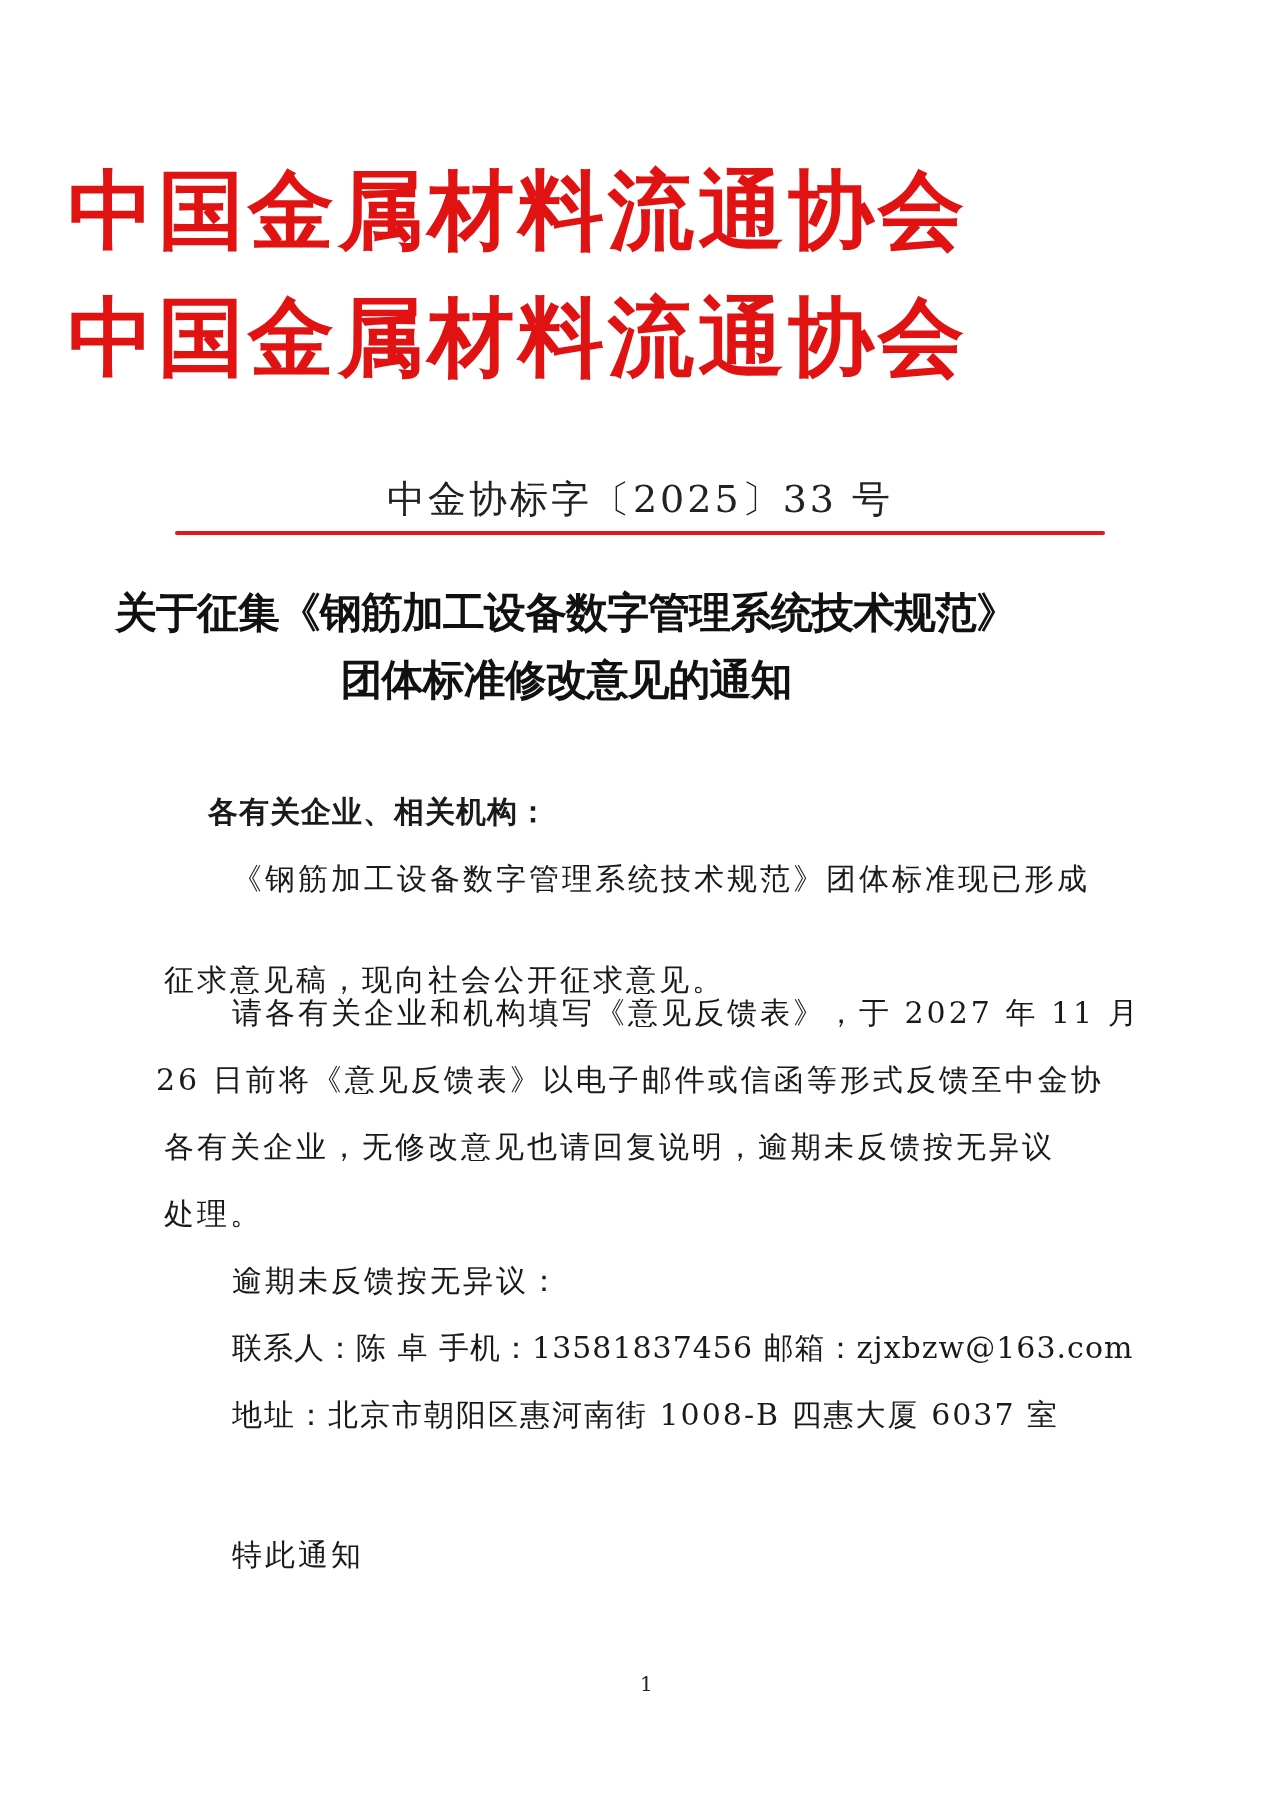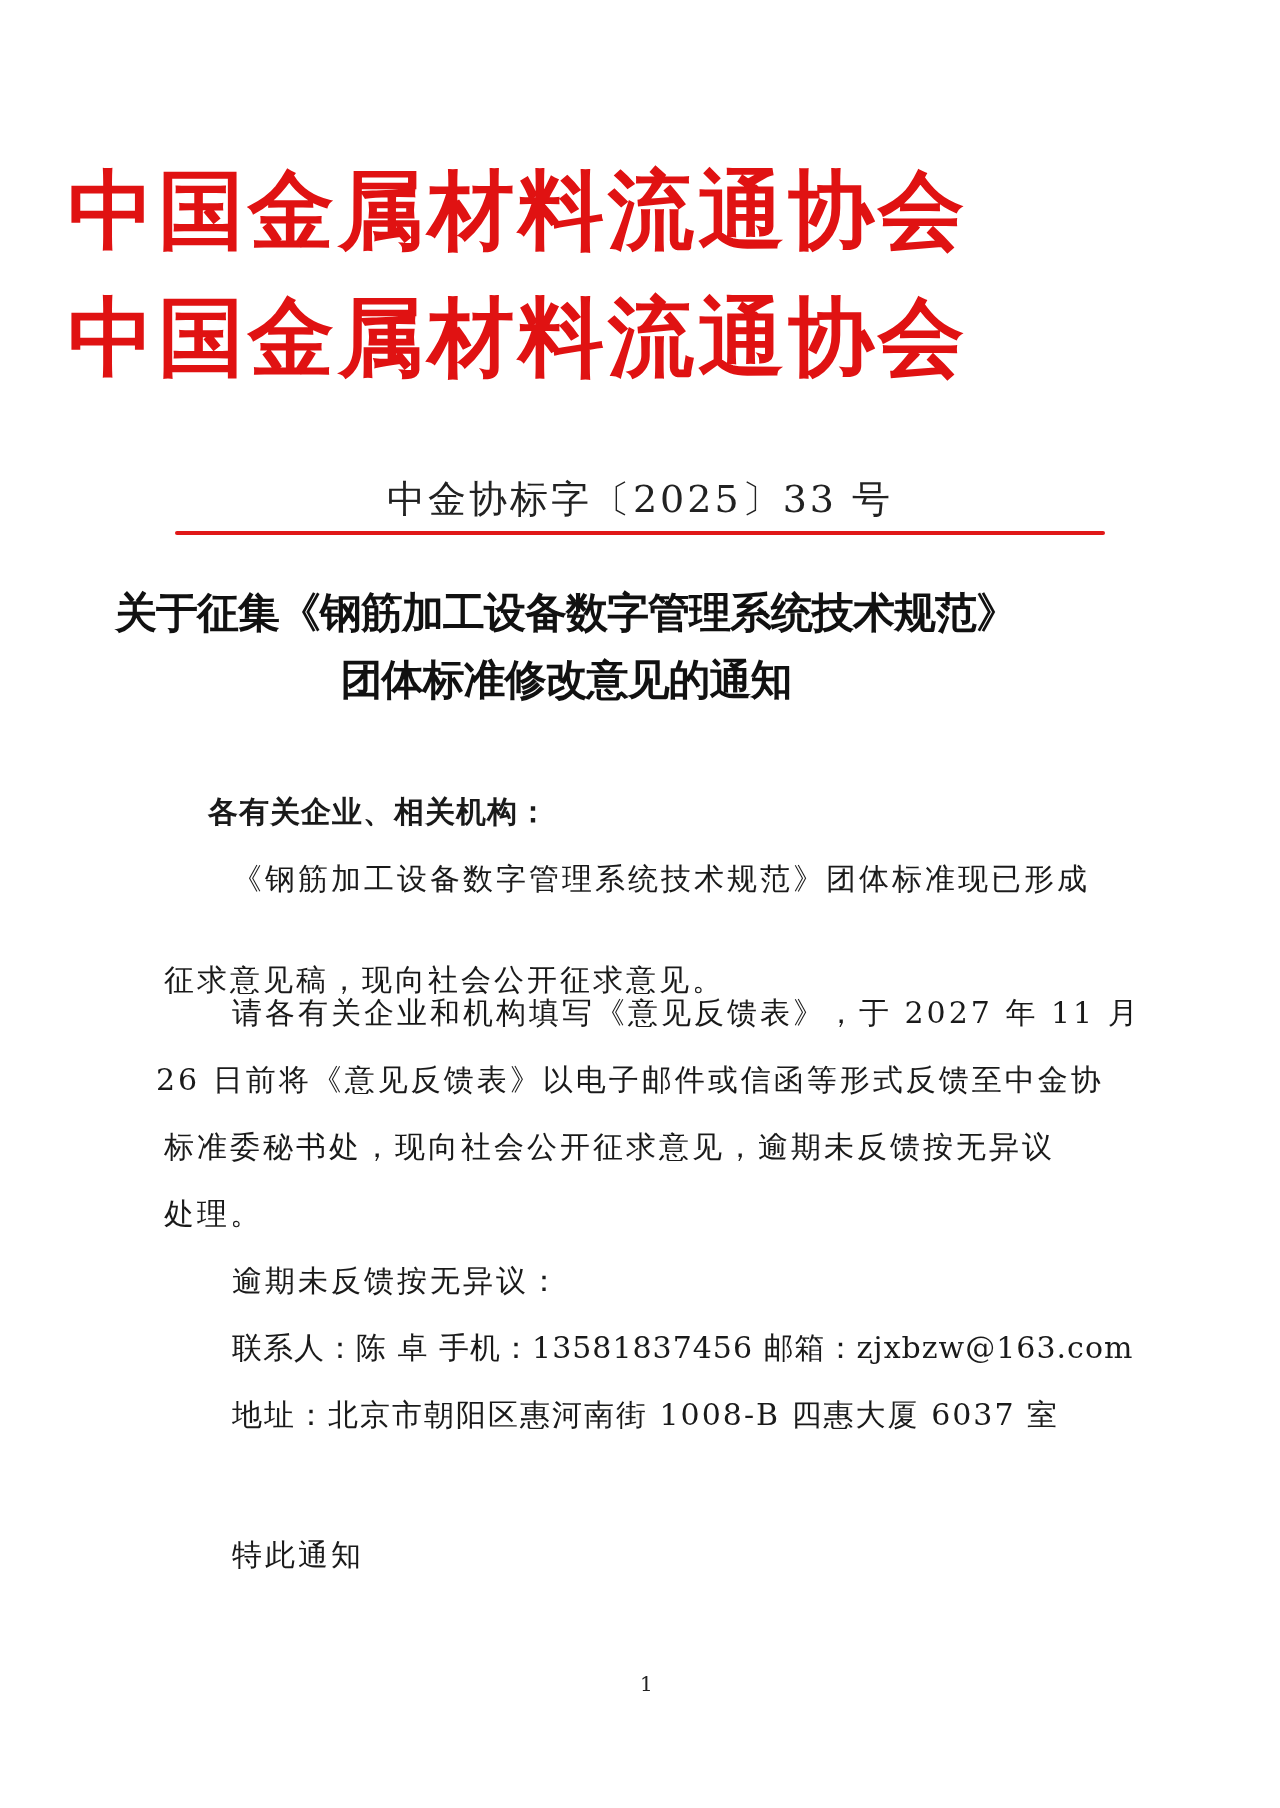--- a/index.html
+++ b/index.html
@@ -36,21 +36,21 @@
 <div id="nt1" class="notice-title">关于征集《钢筋加工设备数字管理系统技术规范》</div>
 <div id="nt2" class="notice-title">团体标准修改意见的通知</div>
 
 <div class="line salutation" style="top:792px; left:164px;">各有关企业、相关机构：</div>
 
 <div class="line" style="top:859px; left:232px;">《钢筋加工设备数字管理系统技术规范》团体标准现已形成</div>
 <div class="line" style="top:926px; left:164px;margin-top:34px;">征求意见稿，现向社会公开征求意见。</div>
 
 <div class="line" style="top:993px; left:232px;">请各有关企业和机构填写《意见反馈表》，于 2027 年 11 月</div>
 <div class="line" style="top:1060px; left:156px;">26 日前将《意见反馈表》以电子邮件或信函等形式反馈至中金协</div>
-<div class="line" style="top:1127px; left:164px;">标准委秘书处，现向社会公开征求意见，逾期未反馈按无异议</div>
+<div class="line" style="top:1127px; left:164px;">各有关企业，无修改意见也请回复说明，逾期未反馈按无异议</div>
 <div class="line" style="top:1194px; left:164px;">处理。</div>
 
 <div class="line" style="top:1261px; left:232px;">逾期未反馈按无异议：</div>
 <div class="line" style="top:1328px; left:232px; letter-spacing:1px;">联系人：陈 卓 手机：13581837456 邮箱：zjxbzw@163.com</div>
 <div class="line" style="top:1395px; left:232px; letter-spacing:2px;">地址：北京市朝阳区惠河南街 1008-B 四惠大厦 6037 室</div>
 
 <div class="line" style="top:1535px; left:232px;">特此通知</div>
 
 <div class="page-num">1</div>
 

